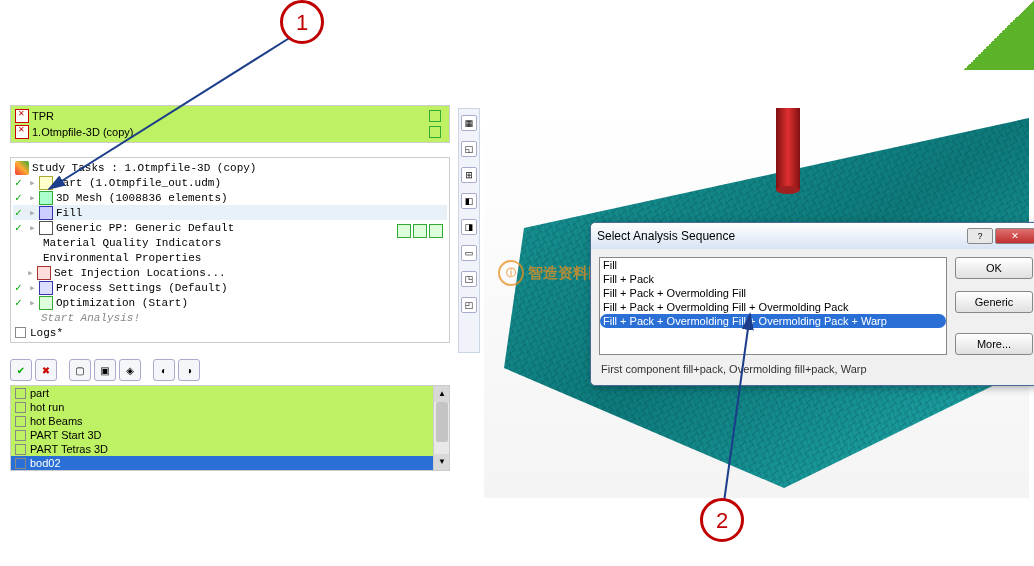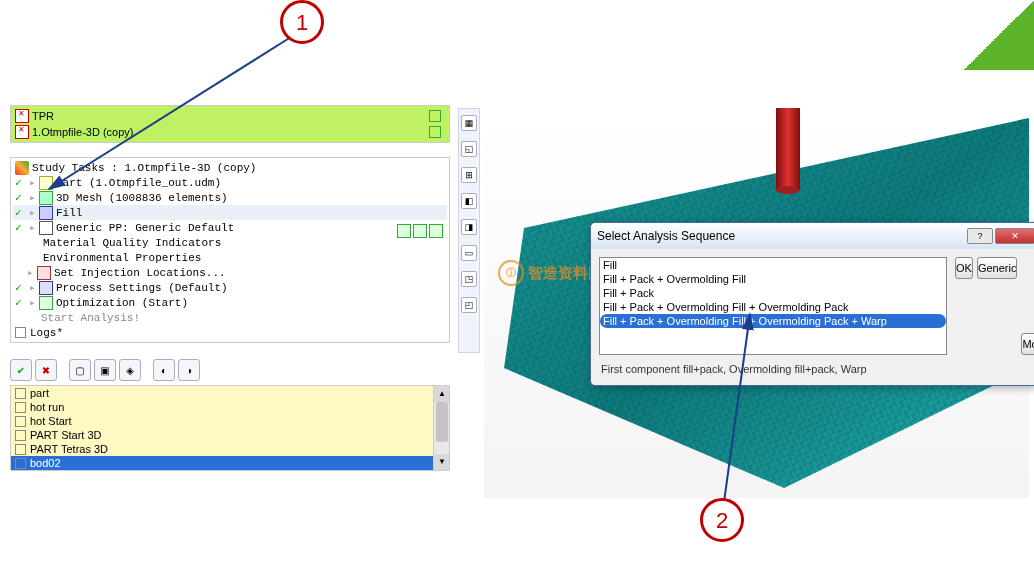--- a/index.html
+++ b/index.html
@@ -35,21 +35,21 @@
   .side-icons { position: absolute; right: 6px; top: 66px; display: flex; gap: 2px; }
   .side-icons span { width: 14px; height: 14px; background: #dfd; border: 1px solid #3a3; display: inline-block; }
   .checkbox { width: 11px; height: 11px; border: 1px solid #888; margin-right: 4px; display: inline-block; }
   
   .toolbar { margin-top: 16px; display: flex; gap: 3px; }
   .toolbar button { width: 22px; height: 22px; border: 1px solid #aac; background: #f4f6fa; border-radius: 3px; font-size: 10px; }
   .tb-green { color: #0a0; }
   .tb-red { color: #c00; }
   .tb-sep { width: 6px; }
   
-  .layer-panel { margin-top: 4px; border: 1px solid #ccc; background: #fef9c3; }
+  .layer-panel { margin-top: 4px; border: 1px solid #ccc; background: #bef264; }
   .layer-panel .scroll { max-height: 112px; overflow: hidden; position: relative; }
   .layer-row { display: flex; align-items: center; height: 14px; padding-left: 4px; font-size: 11px; }
   .layer-row.selected { background: #2a6fd6; color: #fff; }
   .scrollbar { position: absolute; right: 0; top: 0; width: 16px; height: 100%; background: #e8e8e8; border-left: 1px solid #ccc; }
   .scrollbar .thumb { position: absolute; top: 16px; left: 2px; width: 12px; height: 40px; background: #c4c4c4; border-radius: 2px; }
   .scrollbar .arr { position: absolute; width: 16px; height: 16px; background: #d8d8d8; font-size: 8px; text-align: center; line-height: 16px; }
   .scrollbar .arr.up { top: 0; }
   .scrollbar .arr.dn { bottom: 0; }
   
   
@@ -68,21 +68,21 @@
   
   .dialog { position: absolute; left: 590px; top: 222px; width: 452px; background: #f0f0f0; border: 1px solid #4a6a9a; border-radius: 5px; box-shadow: 2px 2px 8px rgba(0,0,0,0.3); z-index: 5; }
   .dialog-title { height: 26px; background: linear-gradient(#fff, #d8e4f4); border-radius: 5px 5px 0 0; display: flex; align-items: center; padding: 0 6px; font-size: 12px; }
   .dialog-title .right { margin-left: auto; display: flex; gap: 2px; }
   .dlg-btn { width: 26px; height: 16px; border: 1px solid #888; border-radius: 2px; font-size: 9px; text-align: center; line-height: 14px; background: #e8e8e8; }
   .dlg-btn.close { background: linear-gradient(#e07070, #c03030); color: #fff; width: 40px; }
   .dialog-body { display: flex; padding: 8px; gap: 8px; }
   .dlg-list { flex: 1; background: #fff; border: 1px solid #888; height: 98px; overflow: hidden; font-size: 11px; }
   .dlg-list .item { padding: 0 3px; height: 14px; line-height: 14px; white-space: nowrap; }
   .dlg-list .item.hl { background: #2a6fd6; color: #fff; border-radius: 7px; }
-  .dlg-buttons { display: flex; flex-direction: row; gap: 4px; width: 78px; }
+  .dlg-buttons { display: flex; flex-direction: column; gap: 12px; width: 78px; }
   .dlg-buttons button { height: 22px; border: 1px solid #888; background: linear-gradient(#fff, #e0e0e0); border-radius: 3px; font-size: 11px; }
   .dlg-buttons .more { margin-top: auto; }
   .dlg-desc { padding: 0 10px 10px 10px; font-size: 11px; color: #333; }
   
   
   .callout { position: absolute; z-index: 20; }
   .circ-num { position: absolute; width: 44px; height: 44px; border: 3px solid #c00000; border-radius: 50%; background: #fff; color: #c00000; font-size: 22px; font-weight: normal; text-align: center; line-height: 40px; z-index: 21; }
 </style>
 </head>
 <body>
@@ -174,21 +174,21 @@
       <span class="stud-icon proc"></span>
       <span>Process Settings (Default)</span>
     </div>
     <div class="study-row">
       <span class="check">✓</span>
         <span class="tri">▸</span>
       <span class="stud-icon opt"></span>
       <span>Optimization (Start)</span>
     </div>
     <div class="study-row">
-      <span style="color:#888; padding-left:26px;text-align:right;">Start Analysis!</span>
+      <span style="color:#888; font-style:italic; padding-left:26px;text-align:right;">Start Analysis!</span>
     </div>
     <div class="study-row">
       <span class="checkbox"></span>
       <span>Logs*</span>
     </div>
   </div>
 
   <div class="toolbar">
     <button class="tb-green">✔</button>
     <button class="tb-red">✖</button>
@@ -206,21 +206,21 @@
       <div class="layer-row">
           <span class="checkbox"></span>
           <span>part</span>
         </div>
       <div class="layer-row">
           <span class="checkbox"></span>
           <span>hot run</span>
         </div>
       <div class="layer-row">
           <span class="checkbox"></span>
-          <span>hot Start</span>
+          <span>hot Beams</span>
         </div>
       <div class="layer-row">
           <span class="checkbox"></span>
           <span>PART Start 3D</span>
         </div>
       <div class="layer-row">
           <span class="checkbox"></span>
           <span>PART Tetras 3D</span>
         </div>
       <div class="layer-row selected">
@@ -280,22 +280,22 @@
   <div class="dialog-title">
     <span>Select Analysis Sequence</span>
     <div class="right">
       <div class="dlg-btn">?</div>
       <div class="dlg-btn close">✕</div>
     </div>
   </div>
   <div class="dialog-body">
     <div class="dlg-list">
       <div class="item">Fill</div>
+      <div class="item">Fill + Pack</div>
       <div class="item">Fill + Pack + Overmolding Fill</div>
-      <div class="item">Fill + Pack</div>
       <div class="item">Fill + Pack + Overmolding Fill + Overmolding Pack</div>
       <div class="item hl">Fill + Pack + Overmolding Fill + Overmolding Pack + Warp</div>
     </div>
     <div class="dlg-buttons">
       <button>OK</button>
       <button>Generic</button>
       <button class="more">More...</button>
     </div>
   </div>
   <div class="dlg-desc">First component fill+pack, Overmolding fill+pack, Warp</div>

